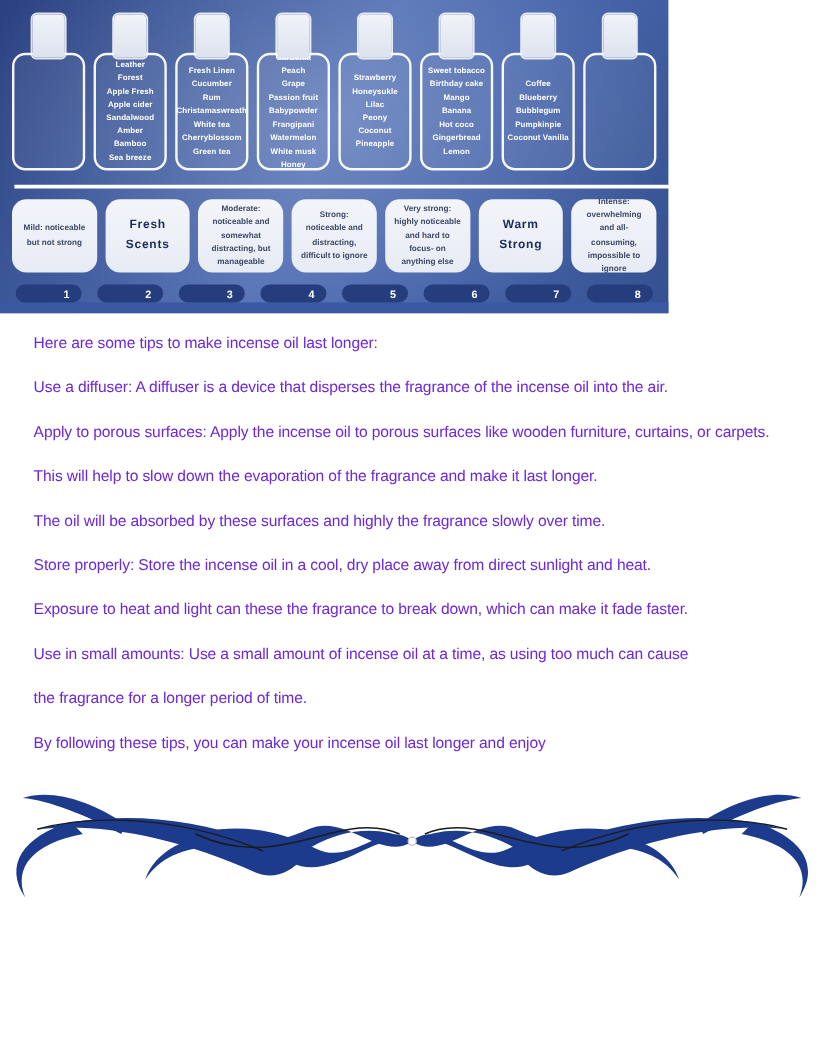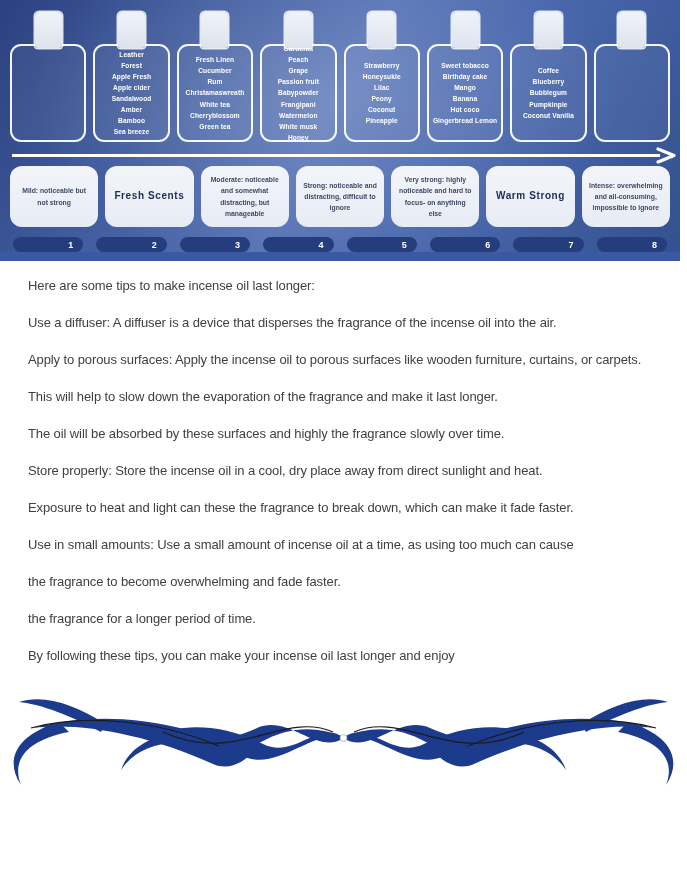--- a/index.html
+++ b/index.html
@@ -6,21 +6,21 @@
   html, body { width: 687px; height: 879px; }
   body {
     font-family: "Liberation Sans", sans-serif;
     background: #ffffff;
     overflow: hidden;
   }
   .page { width: 687px; height: 879px; position: relative; }
 
   
   .banner {
-    width: 680px;
+    width: 557px;
     padding-top: 12px;
     background:
       radial-gradient(ellipse 420px 260px at 48% 38%, rgba(255,255,255,0.16), rgba(255,255,255,0) 70%),
       linear-gradient(118deg, #2c4080 0%, #3d5899 20%, #5673b6 48%, #4a68ae 66%, #33508f 100%);
   }
   .grid { display: flex; gap: 7px; padding: 0 10px; }
   .cell { flex: 1; min-width: 0; }
 
   
   .bottle { display: flex; flex-direction: column; align-items: center; }
@@ -69,21 +69,21 @@
     padding-right: 10px;
     color: #ffffff; font-size: 9px; font-weight: 700;
   }
   .conc-label {
     color: #ffffff; font-weight: 700; font-size: 15px;
     margin: 4px 0 2px 8px; letter-spacing: 0.2px;
   }
   .banner-strip { height: 9px; background: #3b59a2; }
 
   
-  .tips { padding: 18px 20px 0 28px; color: #404040; font-size: 13px; letter-spacing: -0.1px; }
+  .tips { padding: 18px 20px 0 28px; color: #6d28d9; font-size: 13px; letter-spacing: -0.1px; }
   .tips div { line-height: 14px; margin-bottom: 23px; }
 
   
   .flourish-wrap { width: 687px; margin-top: -2px; }
 </style>
 </head>
 <body>
 
 <div class="page">
 
@@ -236,21 +236,20 @@
 
   <div class="tips">
       <div>Here are some tips to make incense oil last longer:</div>
       <div>Use a diffuser: A diffuser is a device that disperses the fragrance of the incense oil into the air.</div>
       <div>Apply to porous surfaces: Apply the incense oil to porous surfaces like wooden furniture, curtains, or carpets.</div>
       <div>This will help to slow down the evaporation of the fragrance and make it last longer.</div>
       <div>The oil will be absorbed by these surfaces and highly the fragrance slowly over time.</div>
       <div>Store properly: Store the incense oil in a cool, dry place away from direct sunlight and heat.</div>
       <div>Exposure to heat and light can these the fragrance to break down, which can make it fade faster.</div>
       <div>Use in small amounts: Use a small amount of incense oil at a time, as using too much can cause</div>
-      <div>the fragrance to become overwhelming and fade faster.</div>
       <div>the fragrance for a longer period of time.</div>
       <div>By following these tips, you can make your incense oil last longer and enjoy</div>
     </div>
 
   <div class="flourish-wrap">
     <svg width="687" height="104" viewBox="0 0 687 104">
       <g id="fhalf">
 
         <path d="M343 54 C368 34 392 76 424 60 C456 44 488 40 516 46 C488 50 464 62 444 72 C410 89 370 42 343 54 Z" fill="#1d3b8d"></path>
         <path d="M343 54 C370 72 398 30 430 44 C448 52 468 58 490 56 C466 68 444 68 426 58 C400 44 372 40 343 54 Z" fill="#1d3b8d"></path>

